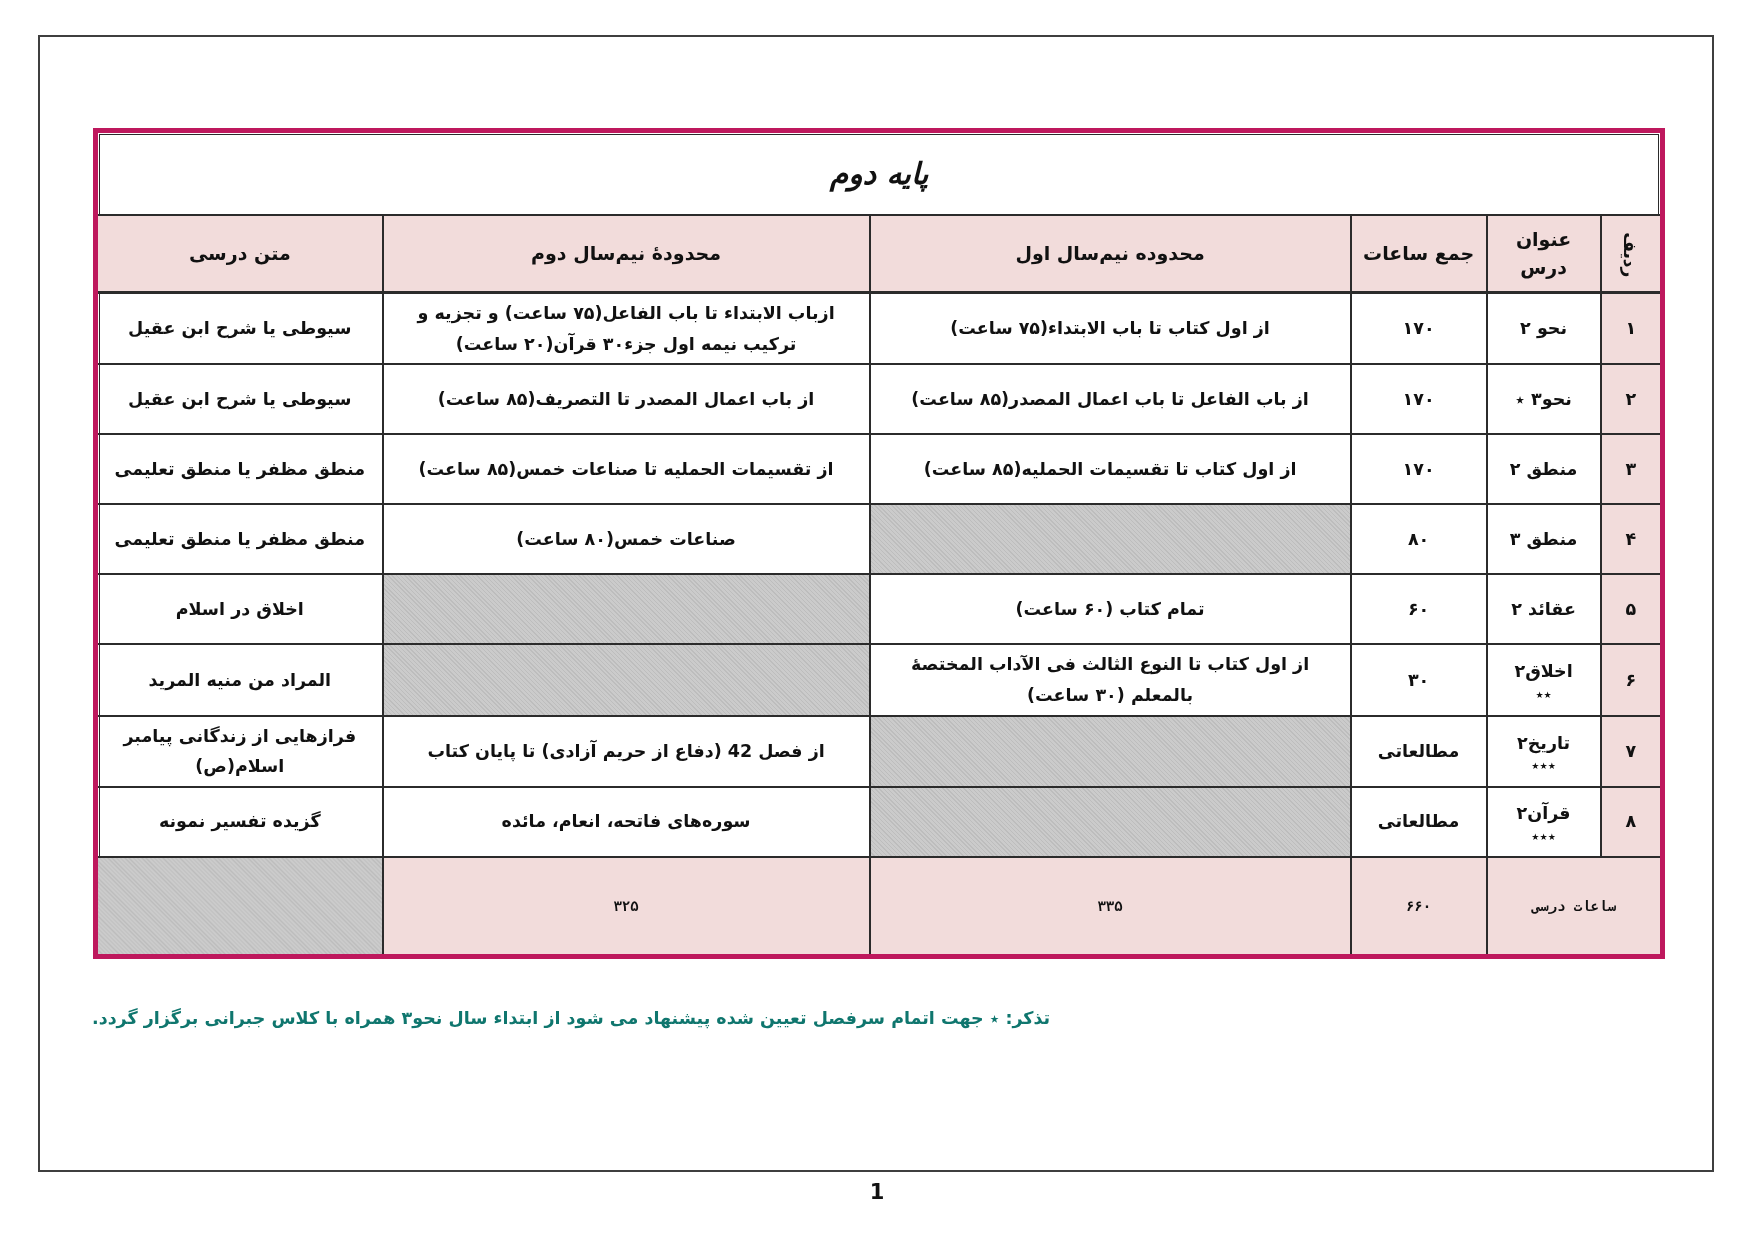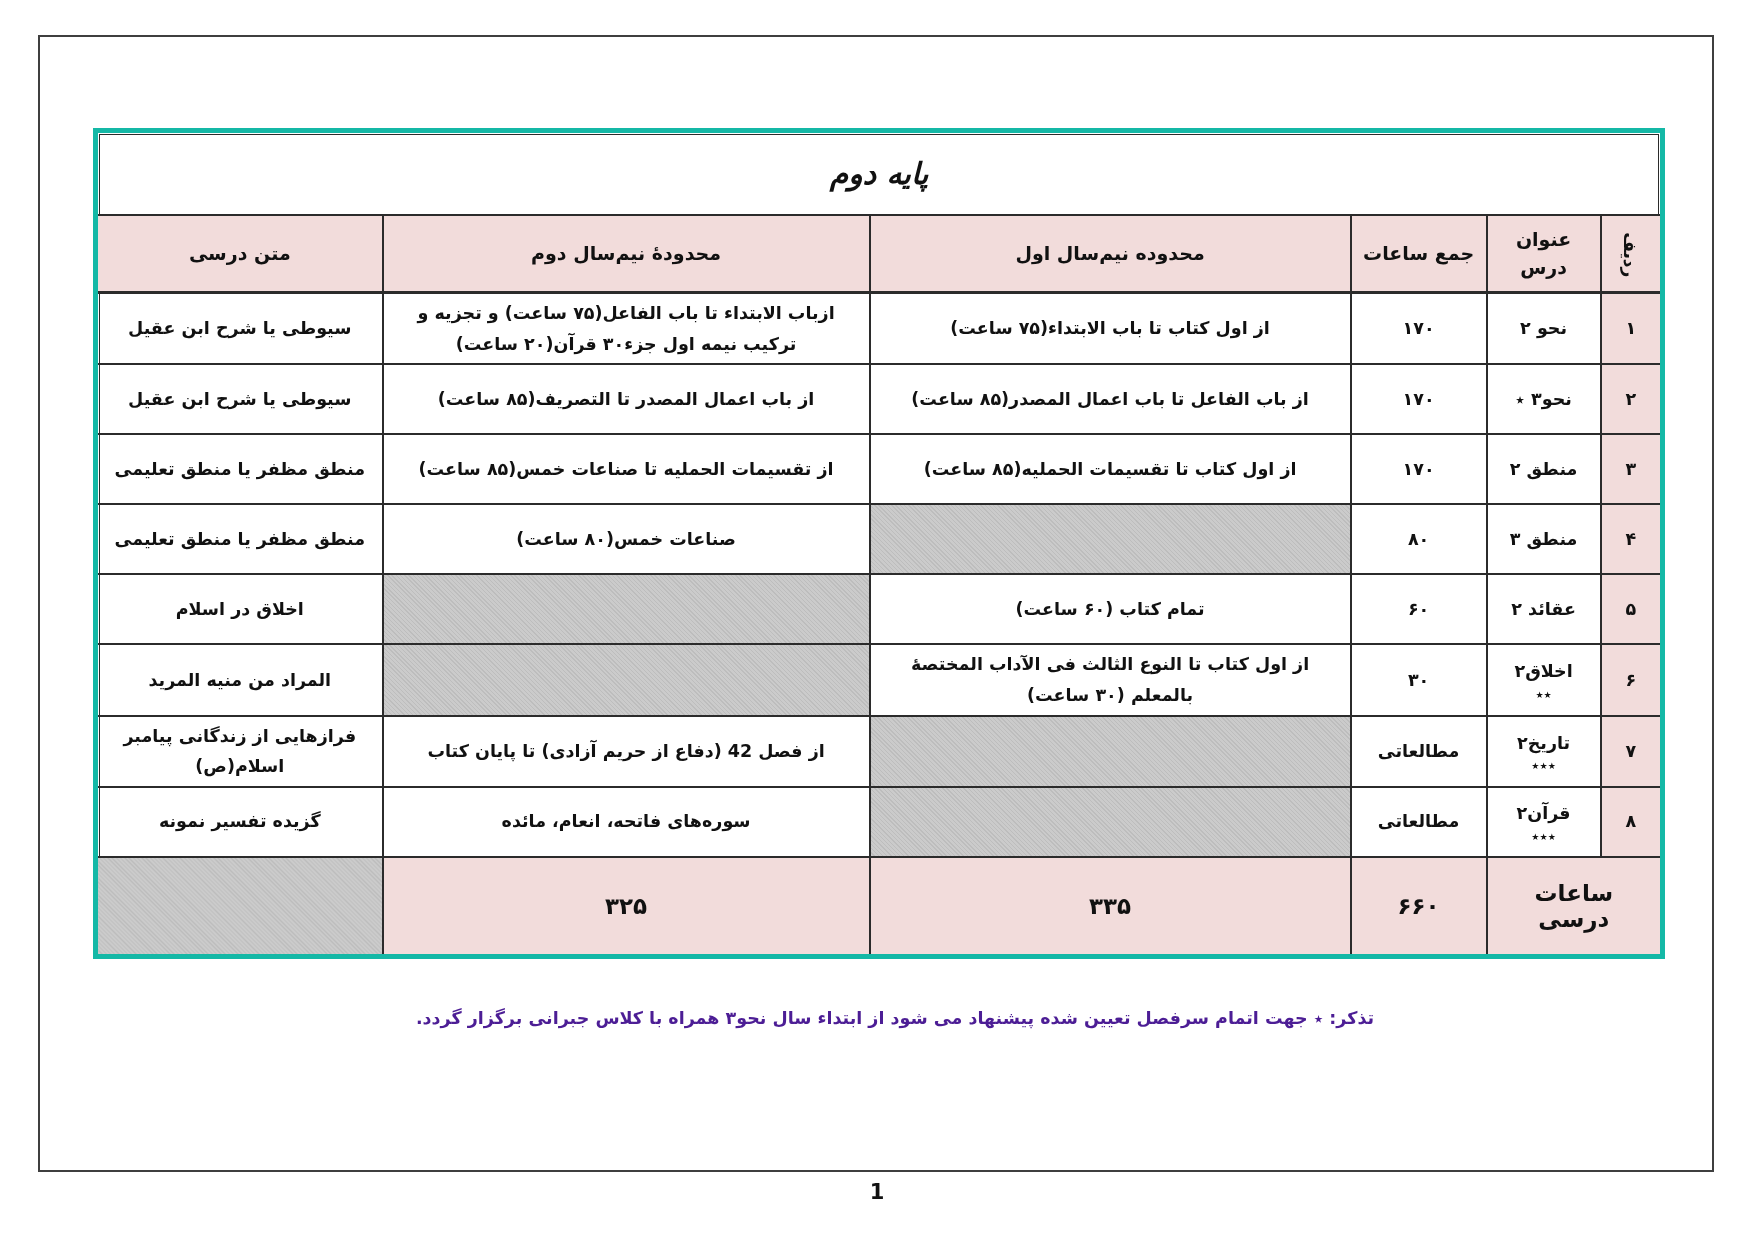--- a/index.html
+++ b/index.html
@@ -3,46 +3,46 @@
 <meta charset="utf-8">
 <style>
   * { margin:0; padding:0; box-sizing:border-box; }
   html,body { width:1754px; height:1240px; background:#ffffff; overflow:hidden;
               font-family:"DejaVu Sans", sans-serif; }
   .page-frame { position:absolute; left:38px; top:35px; width:1676px; height:1137px;
                 border:2px solid #3f3f3f; background:#ffffff; }
   
   table.sched { position:absolute; left:93px; top:128px; width:1567px; height:822px;
                 border-collapse:collapse; table-layout:fixed; direction:rtl;
-                border:5px solid #14b8a6; box-shadow: inset 0 0 0 1px #ffffff, inset 0 0 0 2px #2b2b2b; }
+                border:5px solid #be185d; box-shadow: inset 0 0 0 1px #ffffff, inset 0 0 0 2px #2b2b2b; }
   table.sched td, table.sched th { border:2px solid #2b2b2b; text-align:center; vertical-align:middle;
                 font-weight:bold; color:#111; padding:4px 8px; }
   col.c-rownum { width:62px; }
   col.c-course { width:114px; }
   col.c-hours  { width:136px; }
   col.c-sem1   { width:481px; }
   col.c-sem2   { width:487px; }
   col.c-text   { width:287px; }
   tr.title-row { height:84px; }
   tr.title-row td { border-bottom:2px solid #2b2b2b; font-size:30px; font-style:italic; letter-spacing:1px; }
   tr.head-row  { height:78px; }
   tr.head-row th { background:#f2dcdb; border-bottom:3px solid #2b2b2b; font-size:19px; line-height:1.5; }
   tr.data-row  { height:70px; }
   tr.data-row td { font-size:17.5px; line-height:1.75; }
   td.cell-num  { background:#f2dcdb; font-size:19px; }
   td.gray      { background:#c6c6c6;
                  background-image:repeating-linear-gradient(45deg,#cbcbcb 0,#cbcbcb 2px,#bdbdbd 2px,#bdbdbd 3px); }
   tr.totals-row { height:100px; }
-  tr.totals-row td { font-size:23px; }
+  tr.totals-row td { font-size:14px;font-family:Liberation Mono, monospace; }
   td.pink      { background:#f2dcdb; }
   .vertical    { display:inline-block; transform:rotate(90deg); white-space:nowrap; font-size:17px; }
   .note        { font-size:15px; line-height:1.1; }
   
   .footnotes { position:absolute; right:56px; top:1002px; width:1606px; direction:rtl;
-               text-align:center; font-weight:bold; color:#4c1d95; }
+               text-align:left; font-weight:bold; color:#0f766e; }
   .footnotes div { font-size:17.5px; line-height:33px; }
   .fn-2 { padding-right:140px; }
   .fn-3 { padding-right:65px; }
   
   .page-number { position:absolute; left:0; top:1180px; width:100%; text-align:center;
                  font-weight:bold; font-size:21px; color:#111; }
 </style>
 </head>
 <body>
 

